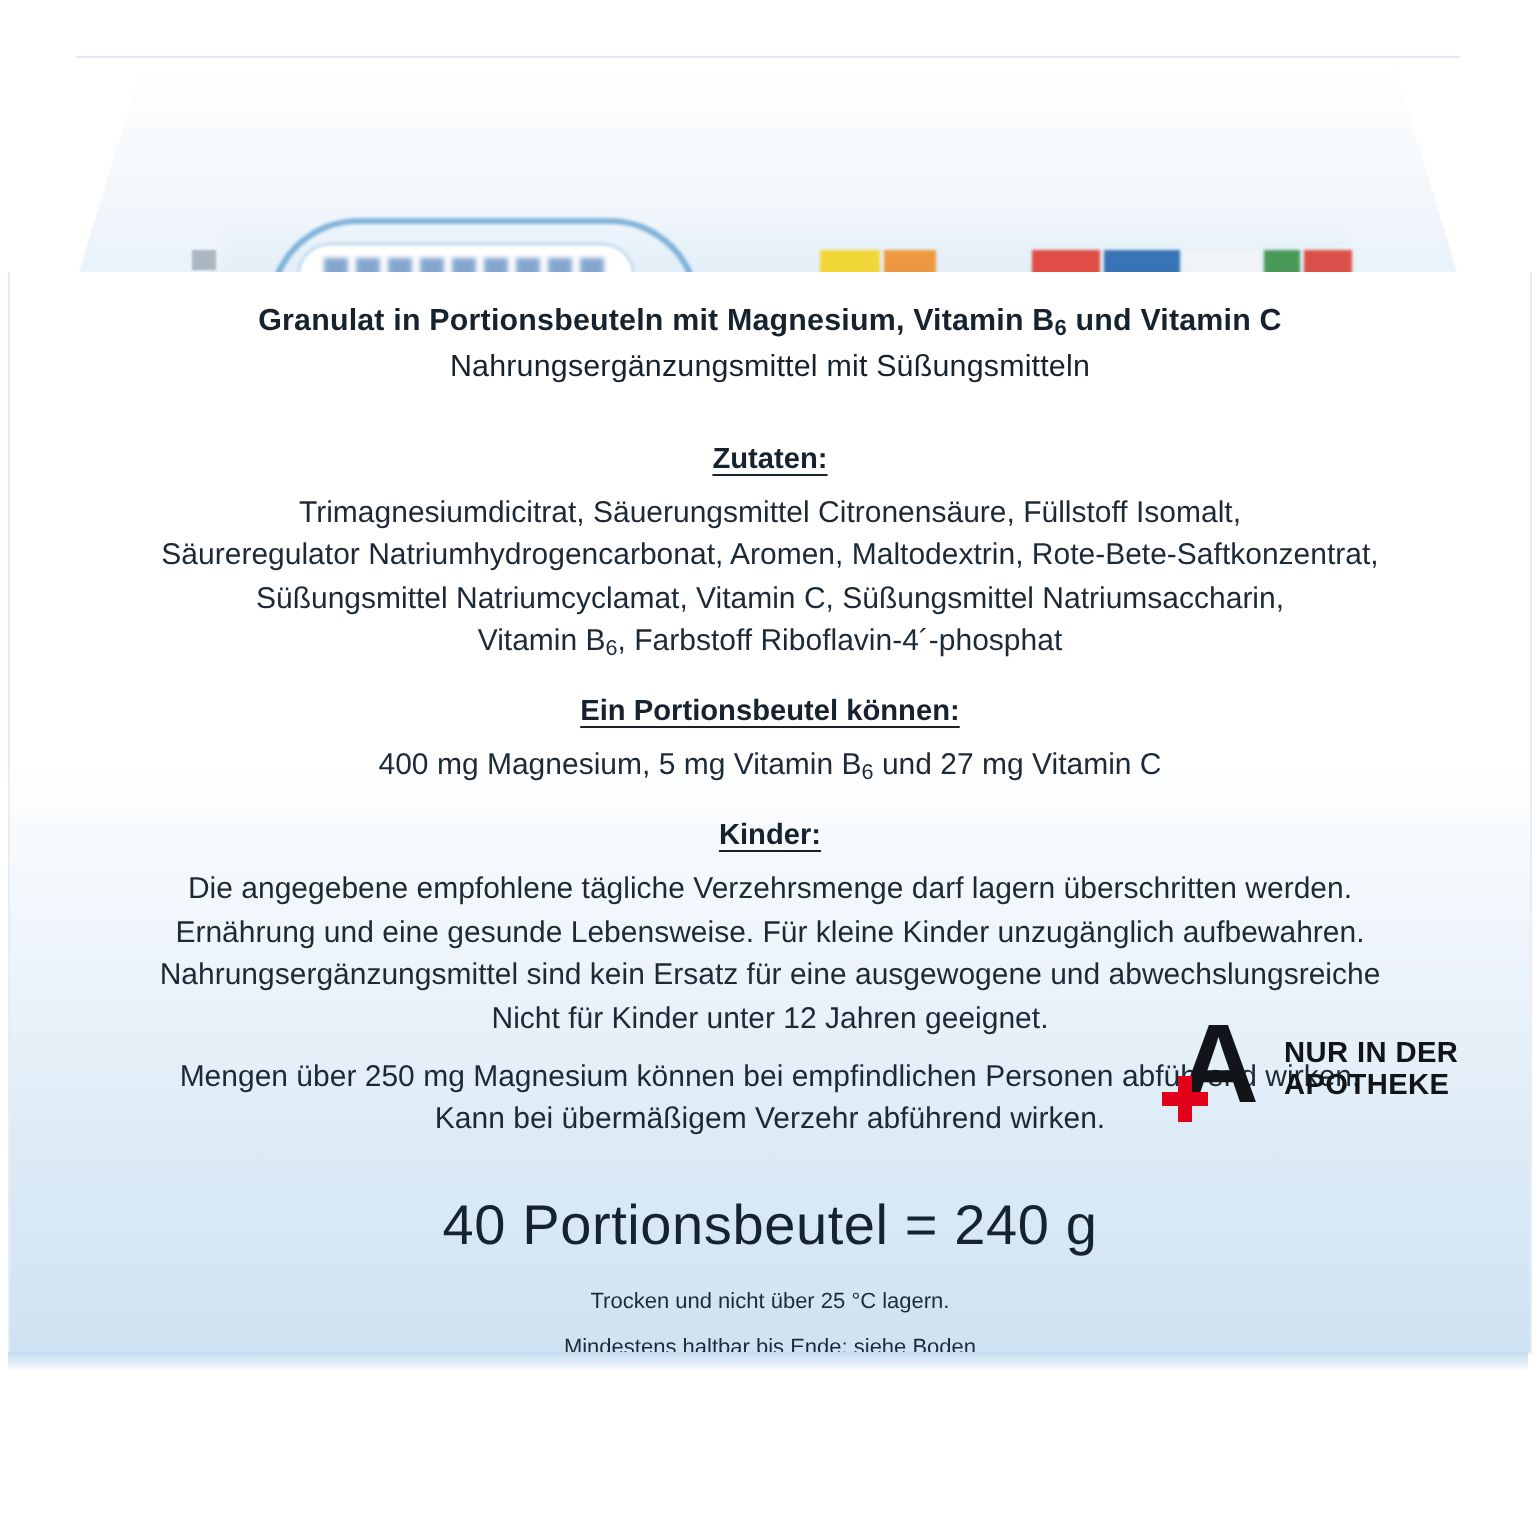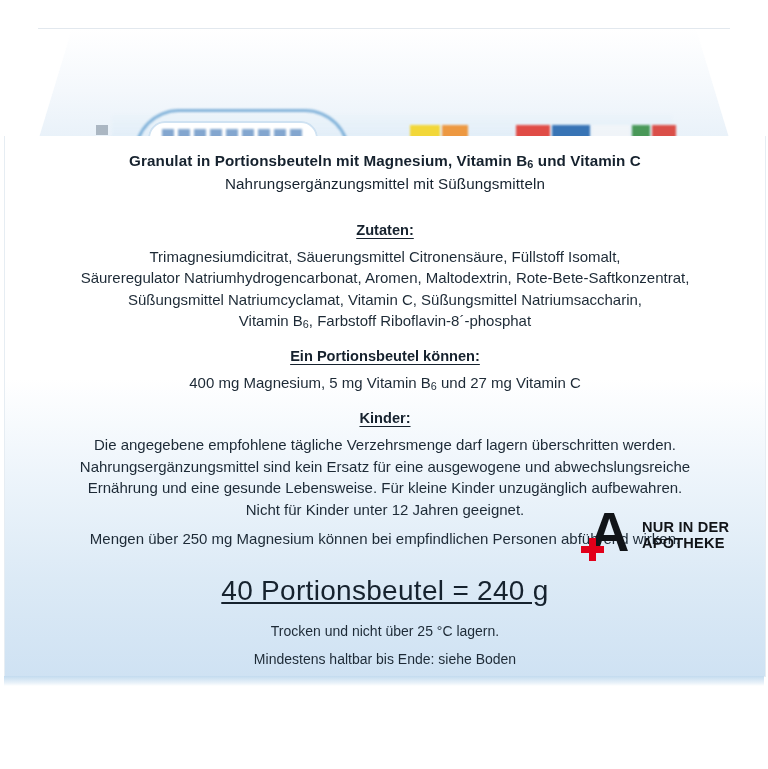--- a/index.html
+++ b/index.html
@@ -172,25 +172,24 @@
 
   .gap-lg { height: 26px; }
   .gap-md { height: 14px; }
   .gap-sm { height: 7px; }
 
   .big-amount {
     font-size: 28px;
     font-weight: normal;
     letter-spacing: 0.3px;
     color: #16222e;
-    text-decoration: underline;
   }
 
   .storage-text {
-    font-size: 14px;
+    font-size: 11px;
     line-height: 1.5;
     color: #1d2a36;
   }
 
   sub {
     font-size: 0.72em;
     vertical-align: -0.22em;
   }
 
   
@@ -286,43 +285,44 @@
 
       <div class="gap-lg"></div>
 
       <div class="section-title">Zutaten:</div>
       <div class="gap-sm"></div>
       <div class="body-text">
         <div>Trimagnesiumdicitrat, Säuerungsmittel Citronensäure, Füllstoff Isomalt,</div>
         <div>Säureregulator Natriumhydrogencarbonat, Aromen, Maltodextrin, Rote-Bete-Saftkonzentrat,</div>
         <div>Süßungsmittel Natriumcyclamat, Vitamin C, Süßungsmittel Natriumsaccharin,</div>
         <div>
-          <span>Vitamin B</span><sub>6</sub><span>, Farbstoff Riboflavin-8´-phosphat</span>
+          <span>Vitamin B</span><sub>6</sub><span>, Farbstoff Riboflavin-4´-phosphat</span>
         </div>
       </div>
 
       <div class="gap-md"></div>
 
       <div class="section-title">Ein Portionsbeutel können:</div>
       <div class="gap-sm"></div>
       <div class="body-text">
         <span>400 mg Magnesium, 5 mg Vitamin B</span><sub>6</sub><span> und 27 mg Vitamin C</span>
       </div>
 
       <div class="gap-md"></div>
 
       <div class="section-title">Kinder:</div>
       <div class="gap-sm"></div>
       <div class="body-text">
         <div>Die angegebene empfohlene tägliche Verzehrsmenge darf lagern überschritten werden.</div>
+        <div>Ernährung und eine gesunde Lebensweise. Für kleine Kinder unzugänglich aufbewahren.</div>
         <div>Nahrungsergänzungsmittel sind kein Ersatz für eine ausgewogene und abwechslungsreiche</div>
-        <div>Ernährung und eine gesunde Lebensweise. Für kleine Kinder unzugänglich aufbewahren.</div>
         <div>Nicht für Kinder unter 12 Jahren geeignet.</div>
         <div class="gap-sm"></div>
         <div>Mengen über 250 mg Magnesium können bei empfindlichen Personen abführend wirken.</div>
+        <div>Kann bei übermäßigem Verzehr abführend wirken.</div>
       </div>
 
       <div class="gap-lg"></div>
 
       <div class="big-amount">40 Portionsbeutel = 240 g</div>
 
       <div class="gap-md"></div>
 
       <div class="storage-text">
         <div>Trocken und nicht über 25 °C lagern.</div>

